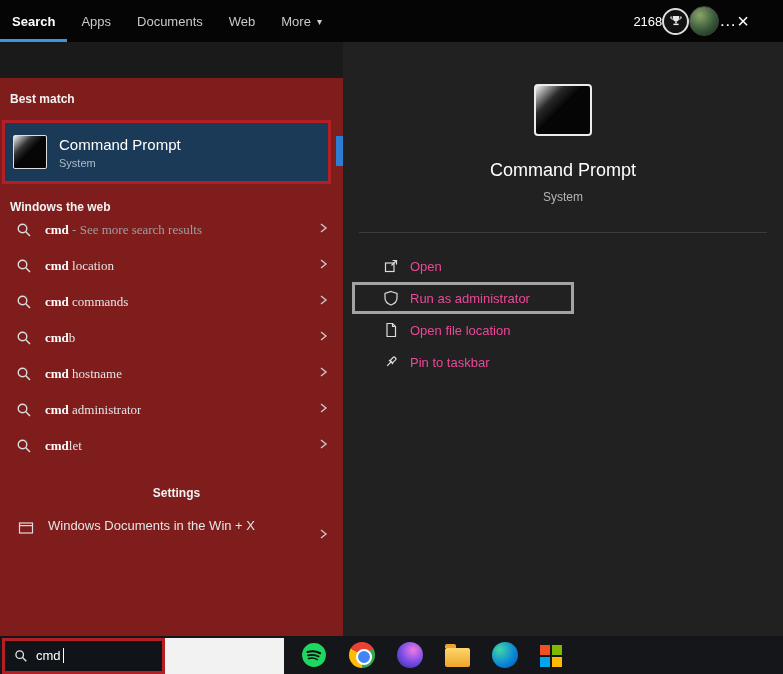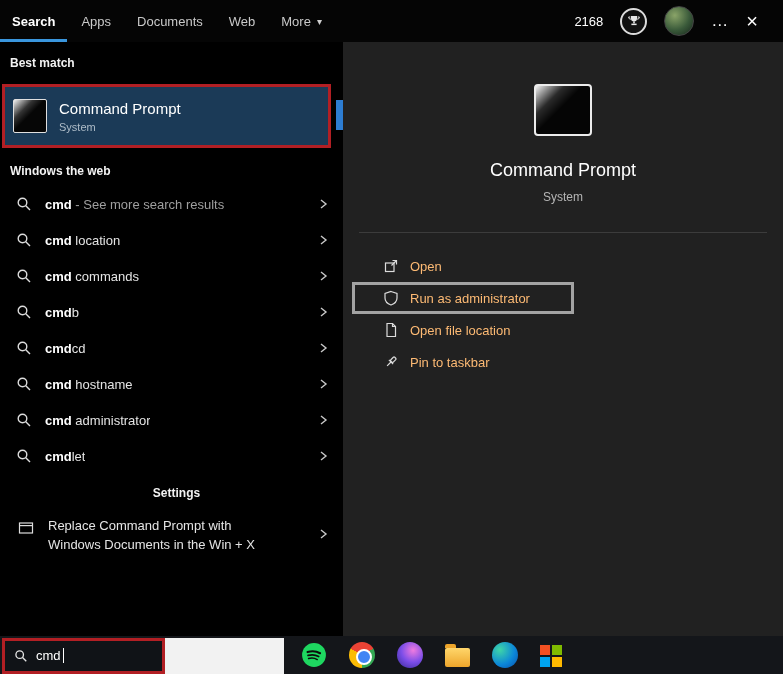--- a/index.html
+++ b/index.html
@@ -6,45 +6,45 @@
   body { margin:0; background:#000; font-family:"Liberation Sans", sans-serif; }
   .screen { position:relative; width:783px; height:674px; background:#1a1a1a; overflow:hidden; color:#e8e8e8; }
 
   
   .topbar { position:absolute; top:0; left:0; width:100%; height:42px; background:#050505; display:flex; align-items:center; }
   .tabs { display:flex; gap:26px; padding-left:12px; height:100%; align-items:center; }
   .tab { font-size:13px; color:#c9c9c9; height:100%; display:flex; align-items:center; position:relative; cursor:default; }
   .tab.active { color:#fff; font-weight:bold; }
   .tab.active::after { content:""; position:absolute; left:-12px; right:-12px; bottom:0; height:3px; background:#3a96dd; }
   .tab .caret { font-size:10px; margin-left:6px; color:#cfcfcf; }
-  .topbar-right { margin-left:auto; display:flex; align-items:center; gap:17px; padding-right:25px; }
+  .topbar-right { margin-left:auto; display:flex; align-items:center; padding-right:34px; }
   .score { font-size:13px; color:#fff; }
   .trophy-badge { width:27px; height:27px; border:2px solid #dcdcdc; border-radius:50%; display:flex; align-items:center; justify-content:center; background:#111; }
   .avatar { width:30px; height:30px; border-radius:50%; border:1px solid #444;
             background: radial-gradient(circle at 35% 30%, #8aa468, #3a5a3a 55%, #15241a); }
   .ellipsis { font-size:17px; color:#fff; letter-spacing:1px; }
   .close-x { font-size:20px; color:#fff; line-height:1; }
 
   
   .content { position:absolute; top:42px; left:0; right:0; bottom:38px; display:flex; }
-  .left-panel { width:343px; background:#000000; position:relative; flex:none; }
+  .left-panel { width:343px; background:#7f1d1d; position:relative; flex:none;margin-top:36px; }
   .right-panel { flex:1; background:#212121; position:relative; }
 
   .sec-label { font-size:12px; font-weight:bold; color:#f2f2f2; padding:14px 0 8px 10px; }
 
   .best-item { margin:6px 12px 0 2px; height:64px; border:3px solid #b21f24; background:#1b3a57;
                display:flex; align-items:center; padding-left:8px; }
   .cmd-icon-sm { width:34px; height:34px; flex:none; border:1px solid #e0e0e0; border-radius:2px;
                  background: linear-gradient(135deg, rgba(255,255,255,.95) 0%, rgba(255,255,255,.18) 30%, rgba(0,0,0,0) 48%), #060606; }
   .best-text { margin-left:12px; }
   .best-title { font-size:15px; color:#fff; }
   .best-sub { font-size:11px; color:#aebcc8; margin-top:4px; }
   .accent-marker { position:absolute; top:58px; right:0; width:7px; height:30px; background:#2d7dd2; }
 
-  .srow { height:36px; display:flex; align-items:center; padding:0 14px 0 16px; }
+  .srow { height:36px; display:flex; align-items:flex-start; padding:0 14px 0 16px;font-family:Liberation Serif, serif; }
   .srow .mag { width:16px; height:16px; flex:none; margin-right:13px; }
   .stext { font-size:13px; white-space:nowrap; overflow:hidden; }
   .stext .q { font-weight:bold; color:#fff; }
   .stext .rest { color:#e4e4e4; }
   .stext .rest.dim { color:#9f9f9f; }
   .chev { margin-left:auto; width:12px; height:12px; flex:none; }
 
   .set-item { display:flex; align-items:flex-start; padding:8px 14px 0 18px; }
   .set-icon { width:16px; height:16px; flex:none; margin-top:4px; margin-right:14px; }
   .set-text { font-size:13px; line-height:19px; color:#e4e4e4; width:218px; }
@@ -53,21 +53,21 @@
   
   .cmd-icon-lg { position:absolute; top:42px; left:50%; transform:translateX(-50%); width:58px; height:52px;
                  border:2px solid #ececec; border-radius:4px;
                  background: linear-gradient(135deg, rgba(255,255,255,.95) 0%, rgba(255,255,255,.15) 28%, rgba(0,0,0,0) 46%), #050505; }
   .r-title { position:absolute; top:118px; width:100%; text-align:center; font-size:18px; color:#fff; }
   .r-sub { position:absolute; top:148px; width:100%; text-align:center; font-size:12px; color:#b5b5b5; }
   .divider { position:absolute; top:190px; left:16px; right:16px; height:1px; background:#3c3c3c; }
   .actions { position:absolute; top:208px; left:0; right:0; }
   .action { height:32px; display:flex; align-items:center; padding-left:40px; }
   .action .aicon { width:16px; height:16px; flex:none; margin-right:11px; }
-  .action .alabel { font-size:13px; color:#fdba74; }
+  .action .alabel { font-size:13px; color:#ec4899; }
   .action.annotated { border:3px solid #a3a3a3; margin-left:9px; width:222px; padding-left:28px; }
 
   
   .taskbar { position:absolute; bottom:0; left:0; width:100%; height:38px; background:#14161a; display:flex; align-items:center; }
   .tb-search-left { width:163px; height:36px; margin:1px 0 0 2px; border:3px solid #b21f24; background:#101317;
                     display:flex; align-items:center; padding-left:9px; }
   .tb-search-left .mag { width:14px; height:14px; margin-right:8px; }
   .tb-query { font-size:13px; color:#fff; }
   .tb-caret { display:inline-block; width:1px; height:15px; background:#fff; margin-left:2px; animation:blink 1s steps(1) infinite; }
   @keyframes blink { 50% { opacity:0; } }
@@ -181,30 +181,20 @@
         <span class="stext"><span class="q">cmd</span><span class="rest">b</span></span>
         <svg class="chev" viewBox="0 0 12 12">
             <polyline points="4,2 9,6 4,10" fill="none" stroke="#c8c8c8" stroke-width="1.4"></polyline>
           </svg>
       </div>
       <div class="srow">
         <svg class="mag" viewBox="0 0 16 16">
             <circle cx="6.5" cy="6.5" r="4.3" stroke="#dcdcdc" fill="none" stroke-width="1.4"></circle>
             <line x1="9.8" y1="9.8" x2="14" y2="14" stroke="#dcdcdc" stroke-width="1.4"></line>
           </svg>
-        <span class="stext"><span class="q">cmd</span><span class="rest">cd</span></span>
-        <svg class="chev" viewBox="0 0 12 12">
-            <polyline points="4,2 9,6 4,10" fill="none" stroke="#c8c8c8" stroke-width="1.4"></polyline>
-          </svg>
-      </div>
-      <div class="srow">
-        <svg class="mag" viewBox="0 0 16 16">
-            <circle cx="6.5" cy="6.5" r="4.3" stroke="#dcdcdc" fill="none" stroke-width="1.4"></circle>
-            <line x1="9.8" y1="9.8" x2="14" y2="14" stroke="#dcdcdc" stroke-width="1.4"></line>
-          </svg>
         <span class="stext"><span class="q">cmd</span><span class="rest"> hostname</span></span>
         <svg class="chev" viewBox="0 0 12 12">
             <polyline points="4,2 9,6 4,10" fill="none" stroke="#c8c8c8" stroke-width="1.4"></polyline>
           </svg>
       </div>
       <div class="srow">
         <svg class="mag" viewBox="0 0 16 16">
             <circle cx="6.5" cy="6.5" r="4.3" stroke="#dcdcdc" fill="none" stroke-width="1.4"></circle>
             <line x1="9.8" y1="9.8" x2="14" y2="14" stroke="#dcdcdc" stroke-width="1.4"></line>
           </svg>
@@ -225,21 +215,20 @@
       </div>
 
       <div class="sec-label" style="padding-top:12px;text-align:center;">Settings</div>
 
       <div class="set-item">
         <svg class="set-icon" viewBox="0 0 16 16">
           <rect x="1.5" y="3" width="13" height="10" fill="none" stroke="#dcdcdc" stroke-width="1.2"></rect>
           <line x1="1.5" y1="5.6" x2="14.5" y2="5.6" stroke="#dcdcdc" stroke-width="1.2"></line>
         </svg>
         <span class="set-text">
-          <div>Replace Command Prompt with</div>
           <div>Windows Documents in the Win + X</div>
         </span>
         <svg class="chev" viewBox="0 0 12 12">
             <polyline points="4,2 9,6 4,10" fill="none" stroke="#c8c8c8" stroke-width="1.4"></polyline>
           </svg>
       </div>
     </div>
 
     <div class="right-panel">
       <div class="cmd-icon-lg"></div>

